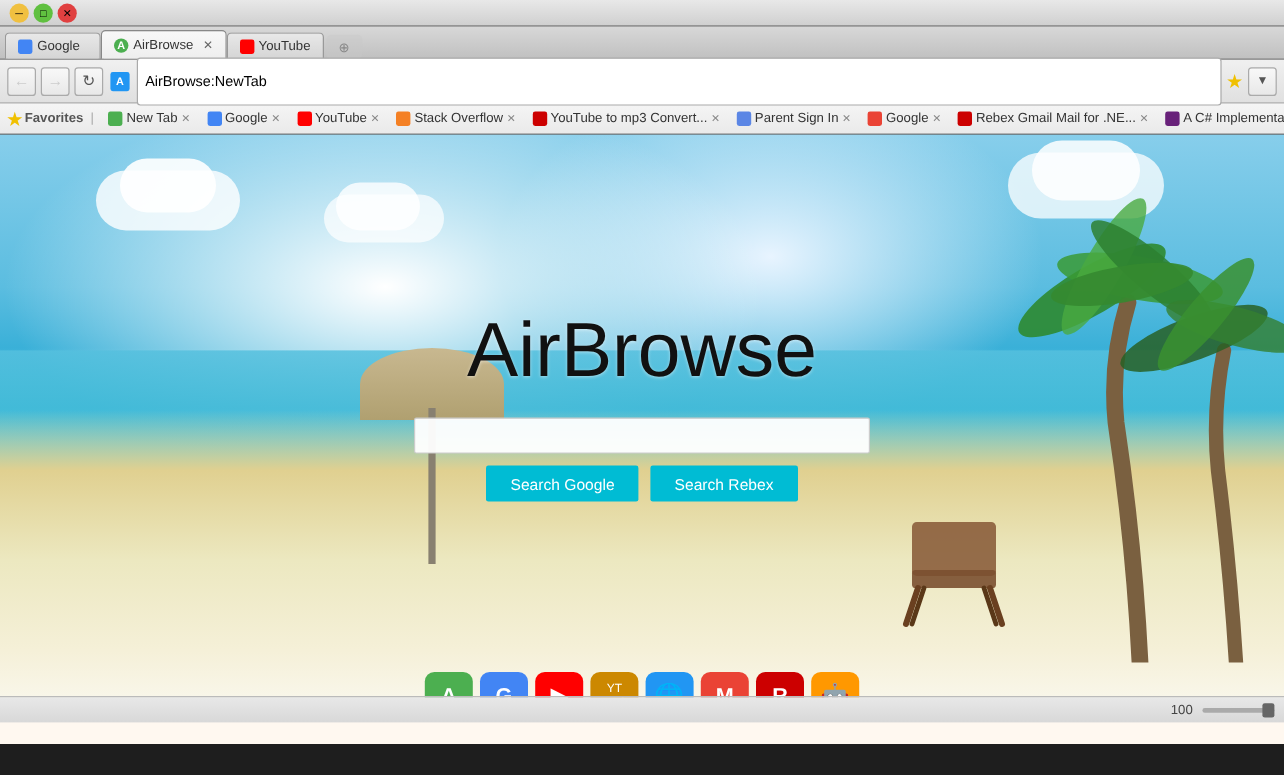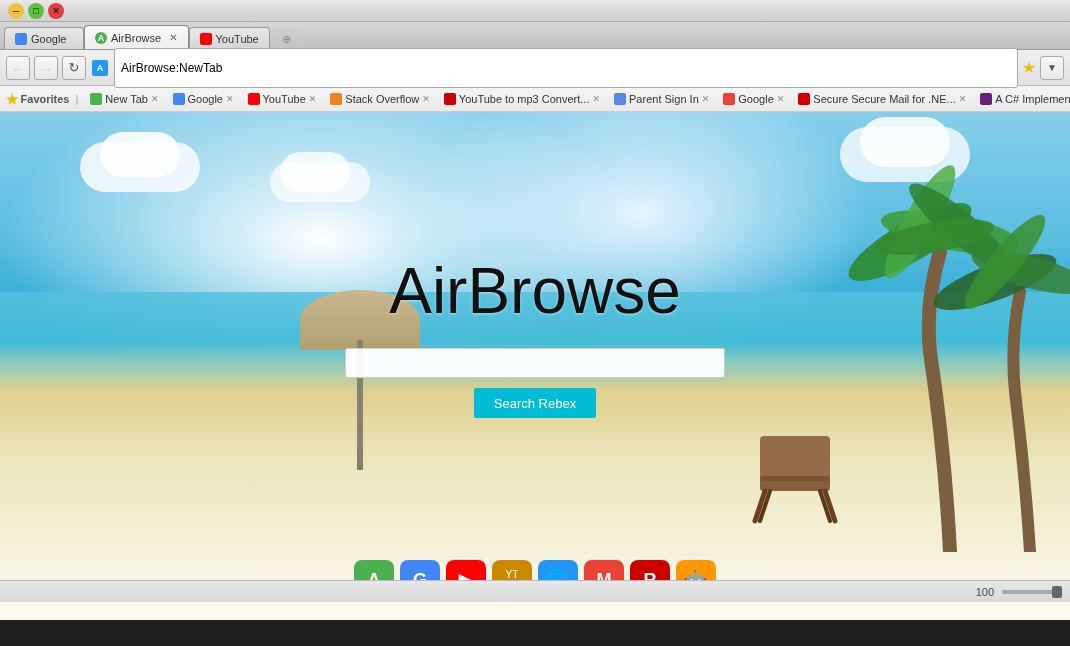--- a/index.html
+++ b/index.html
@@ -392,21 +392,21 @@
   </div>
 
   <div class="fav-item">
     <span class="fav-dot" style="background:#EA4335;"></span>
     <span>Google</span>
     <span style="font-size:9px;color:#888;">✕</span>
   </div>
 
   <div class="fav-item">
     <span class="fav-dot" style="background:#cc0000;"></span>
-    <span>Secure Secure Mail for .NE...</span>
+    <span>Rebex Gmail Mail for .NE...</span>
     <span style="font-size:9px;color:#888;">✕</span>
   </div>
 
   <div class="fav-item">
     <span class="fav-dot" style="background:#68217a;"></span>
     <span>A C# Implementation of Mi...</span>
 
   </div>
 
 </div>
@@ -474,20 +474,21 @@
     </svg>
   </div>
 
   <div class="page-content">
 
     <h1 class="site-title">AirBrowse</h1>
 
     <div class="search-box-container">
       <input type="text" class="search-input" placeholder="" style="">
       <div class="search-buttons">
+        <button class="search-btn">Search Google</button>
         <button class="search-btn">Search Rebex</button>
       </div>
     </div>
   </div>
 
   <div class="bottom-icons">
     <div class="app-icon" style="background:#4CAF50;">
       <span style="color:white;font-weight:bold;font-size:18px;">A</span>
     </div>
     <div class="app-icon" style="background:#4285F4;">

